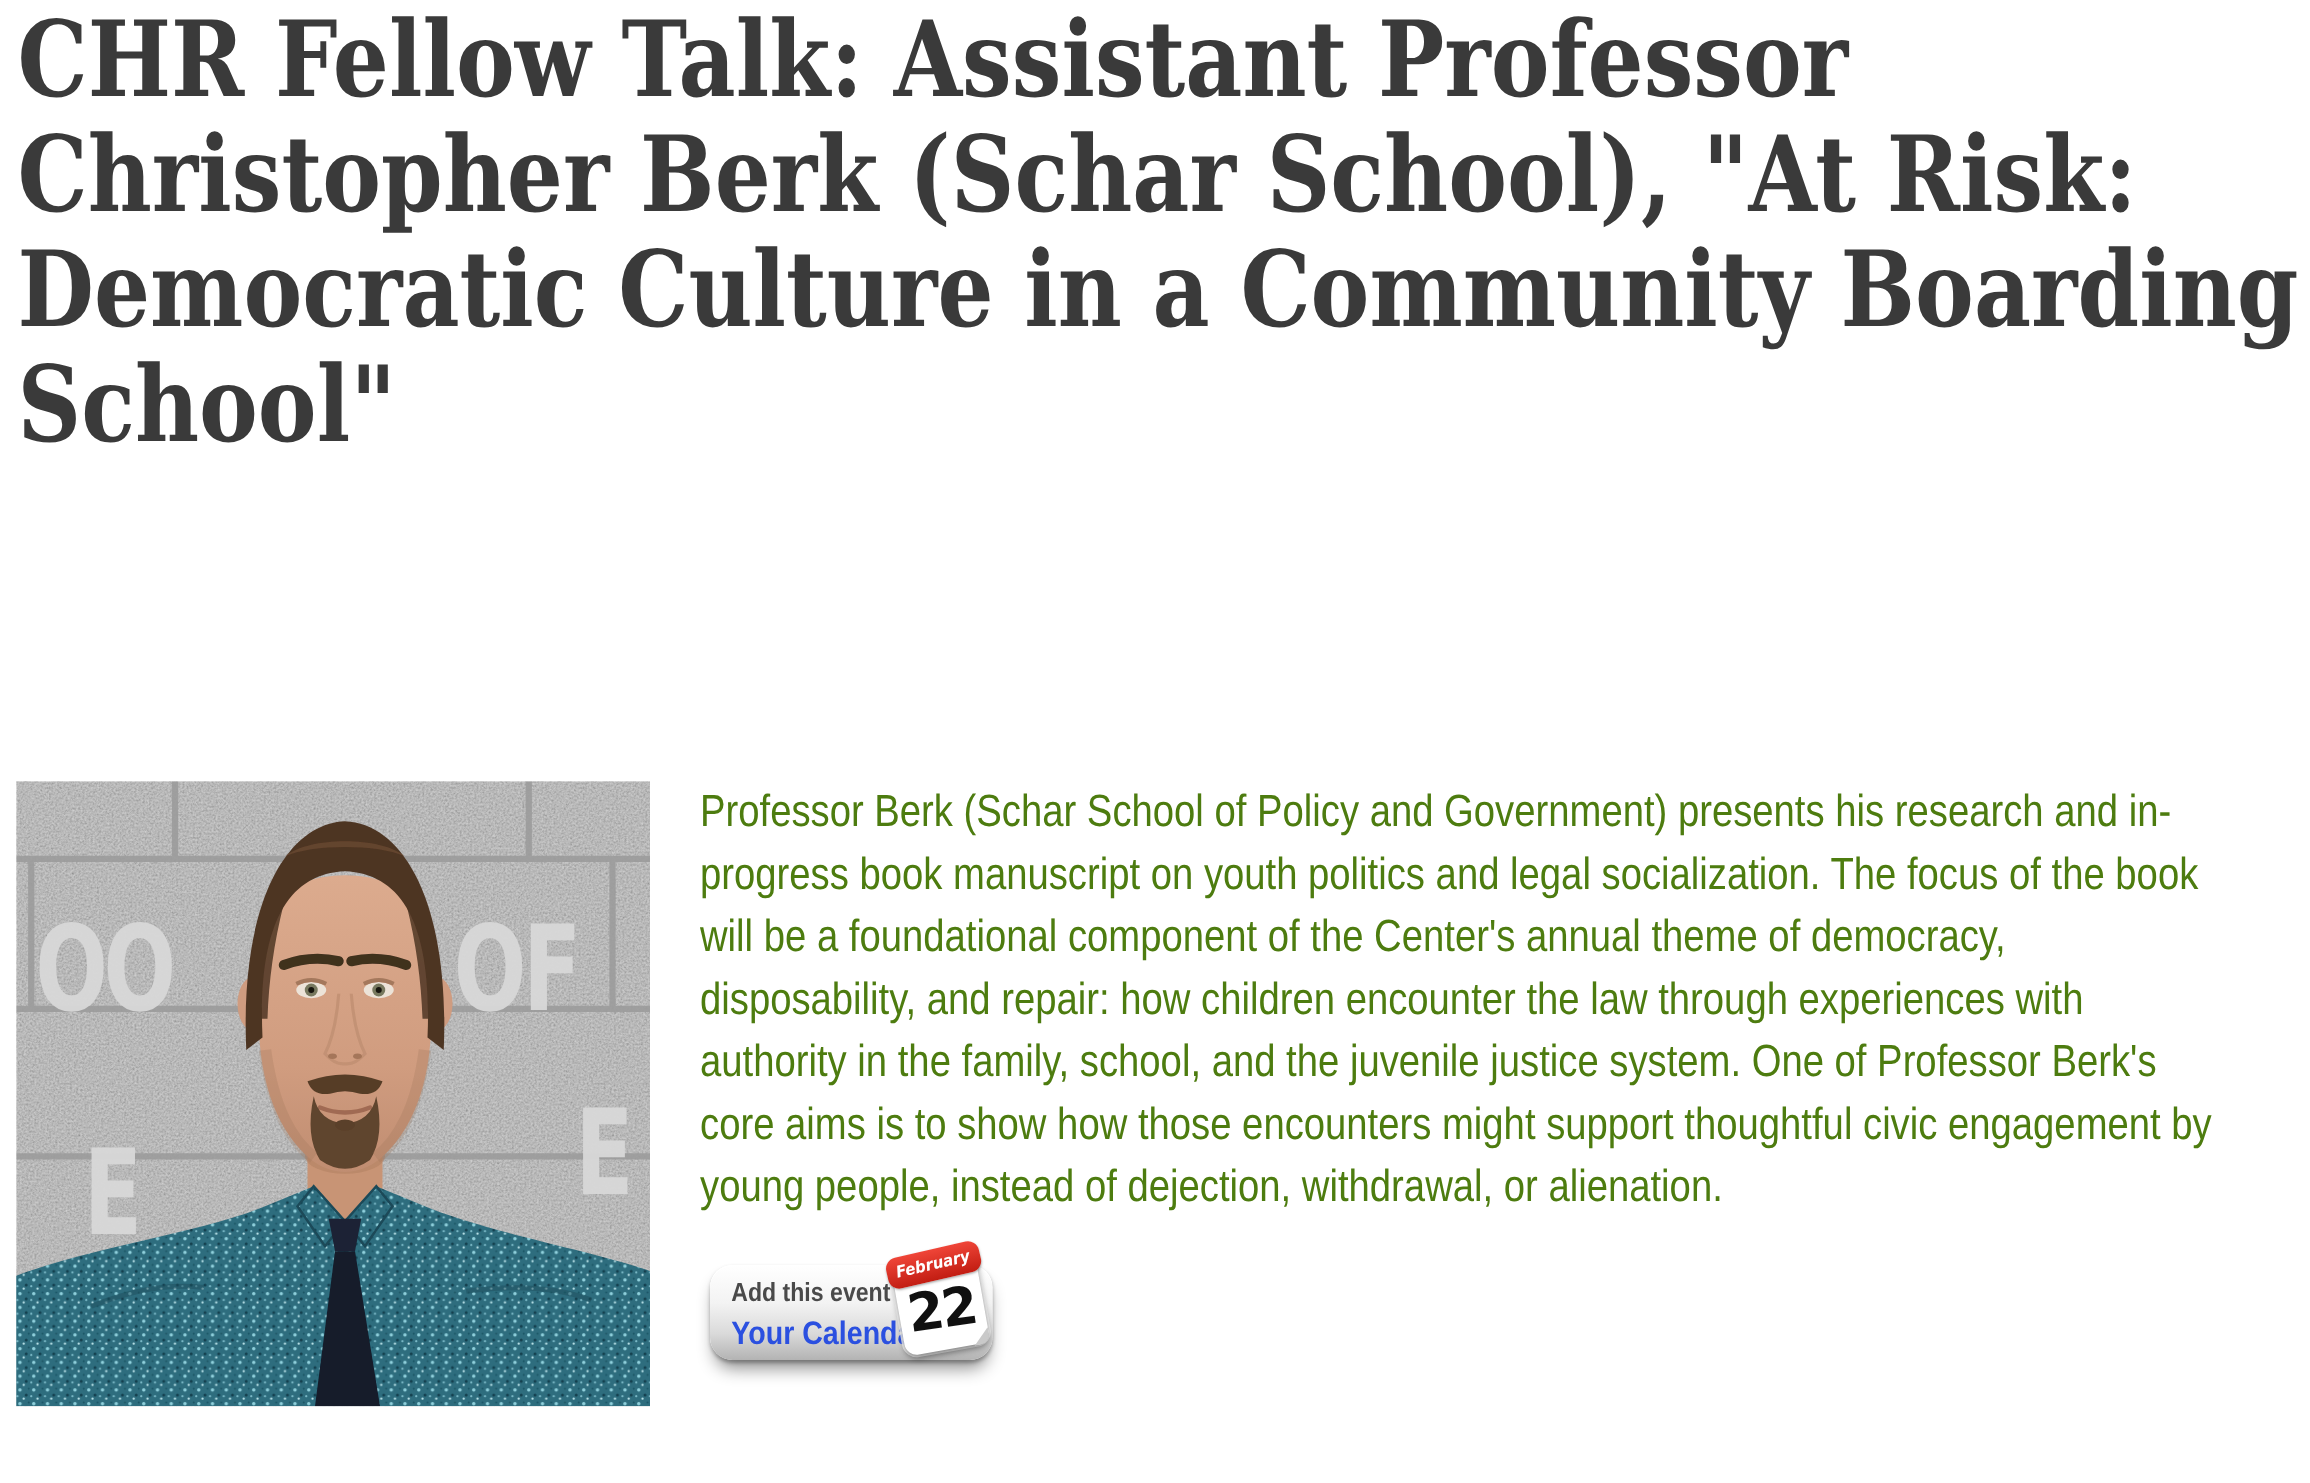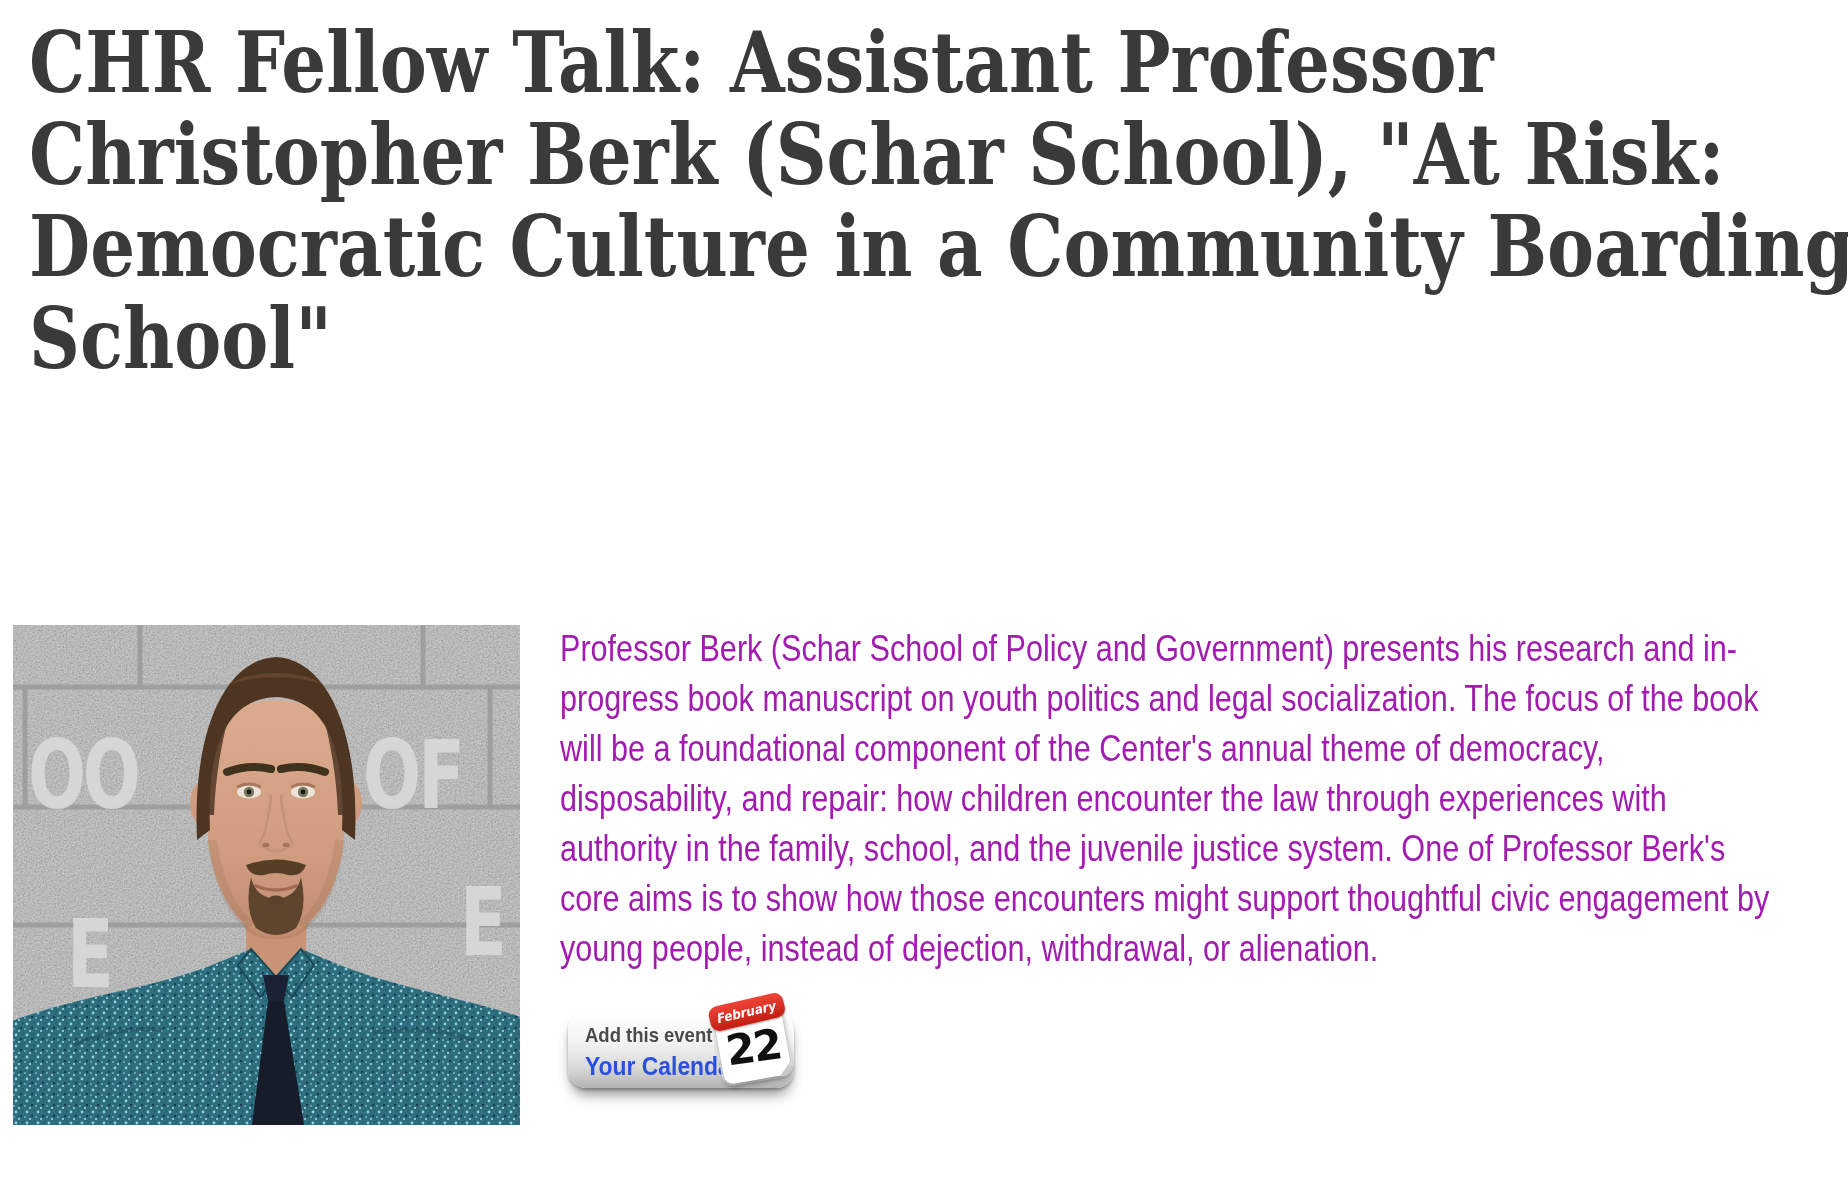--- a/index.html
+++ b/index.html
@@ -16,21 +16,21 @@
   
   #meta{position:absolute;left:14px;top:498px;color:#3f3f3f;font-size:37px;line-height:48px;}
   #meta .cx{transform:scaleX(0.85);width:120%;}
   #meta .mline{white-space:nowrap;}
   #meta .loc{font-style:italic;}
 
   
   #photo{position:absolute;left:13px;top:625px;width:507px;height:500px;}
 
   
-  #desc{position:absolute;left:560px;top:624px;width:1288px;color:#a21caf;
+  #desc{position:absolute;left:560px;top:624px;width:1288px;color:#4d7c0f;
         font-size:36px;line-height:50px;}
   #desc .cx{transform:scaleX(0.85);width:118%;}
   #desc .dline{white-space:nowrap;}
 
   
   #calbtn{position:absolute;left:568px;top:1012px;width:226px;height:76px;border-radius:18px;
           background:linear-gradient(180deg,#ffffff 0%,#f3f3f3 40%,#dadada 72%,#b3b3b3 100%);
           box-shadow:0 10px 14px -4px rgba(0,0,0,.45), 0 2px 3px rgba(0,0,0,.25), inset 0 1px 0 #fff;
           cursor:pointer;}
   #calbtn .btxt{position:absolute;left:17px;top:11px;}
@@ -52,21 +52,21 @@
            letter-spacing:-2px;transform:rotate(2deg);line-height:52px;}
   .cal-curl{position:absolute;right:0px;bottom:-1px;width:0;height:0;
             border-left:13px solid transparent;border-top:13px solid transparent;
             border-bottom:13px solid #c9c9c9;border-radius:0 0 8px 0;}
 </style>
 </head>
 <body>
 
 <div id="page">
 
-  <h1 id="title" style="margin:15px;">
+  <h1 id="title" style="margin:0;">
     <span class="cx">
       <span class="tline">CHR Fellow Talk: Assistant Professor</span>
       <span class="tline">Christopher Berk (Schar School), "At Risk:</span>
       <span class="tline">Democratic Culture in a Community Boarding</span>
       <span class="tline">School"</span>
     </span>
   </h1>
 
 
   <div id="photo">

